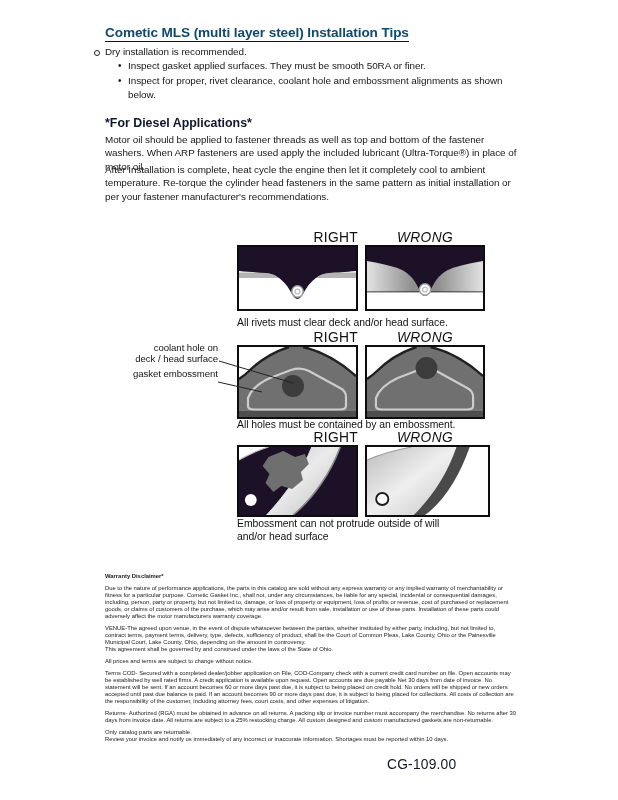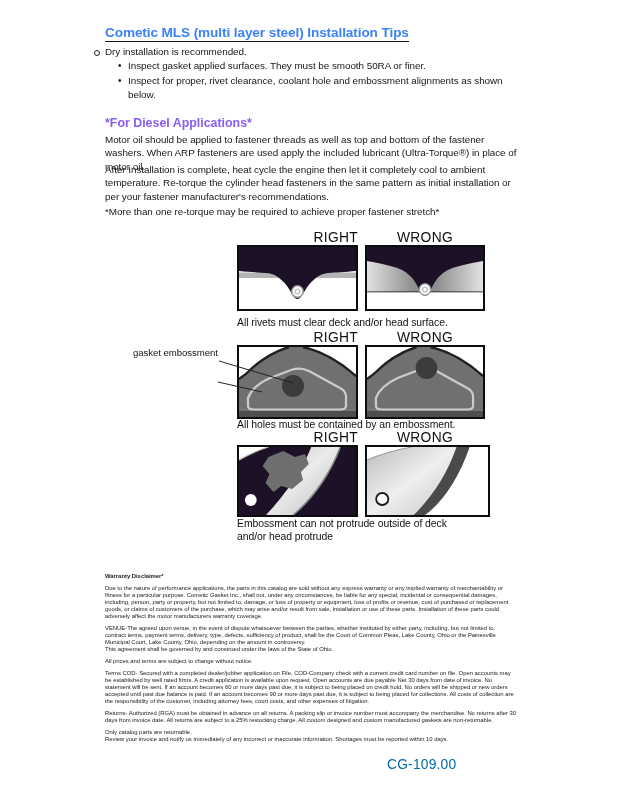--- a/index.html
+++ b/index.html
@@ -4,59 +4,59 @@
 <style>
   html,body{margin:0;padding:0;background:#888;}
   .page{
     position:relative;width:618px;height:800px;background:#ffffff;
     font-family:"Liberation Sans","DejaVu Sans",sans-serif;color:#1a1a1a;
     overflow:hidden;margin:0 auto;
   }
   .abs{position:absolute;}
   .title{
     left:105px;top:25px;font-size:13.6px;font-weight:700;letter-spacing:-0.1px;
-    border-bottom:1.4px solid #111;padding-bottom:1px;color:#3b82f6;margin:0;
+    border-bottom:1.4px solid #111;padding-bottom:1px;color:#0c4a6e;margin:0;
   }
   .tips{left:94px;top:45px;width:430px;font-size:9.9px;letter-spacing:-0.05px;}
   .tip{position:relative;padding-left:11px;line-height:14.3px;color:#161616;}
   .tip .circ{
     position:absolute;left:0;top:5px;width:4.2px;height:4.2px;border:1px solid #222;
     border-radius:50%;display:inline-block;
   }
   .tip.sub{margin-left:23px;}
   .tip .dot{position:absolute;left:1px;top:0;font-size:10px;}
-  .diesel-h{left:105px;top:116px;font-size:12.4px;font-weight:700;color:#8b5cf6;}
+  .diesel-h{left:105px;top:116px;font-size:12.4px;font-weight:700;color:#0f172a;}
   .para{left:105px;width:414px;font-size:9.9px;line-height:13.4px;letter-spacing:-0.05px;color:#161616;}
   .p1{top:133px;}
   .p2{top:163px;}
   .pnote{top:205px;}
   .fig{left:237px;width:256px;}
   .f1{top:230px;} .f2{top:330px;} .f3{top:430px;}
   .fig-head{position:absolute;top:0;font-size:13.8px;letter-spacing:0.3px;color:#111;text-align:center;}
   .fh-l{left:0;width:121px;text-align:right;}
-  .fh-r{left:128px;width:120px;}
+  .fh-r{left:128px;width:120px;font-style:italic;}
   .panel{position:absolute;top:15px;border:2px solid #0d0d0d;background:#fff;font-size:0;line-height:0;}
   .pn-l{left:0;width:117px;}
   .pn-r{left:128px;width:116px;}
   .f3 .pn-r{width:121px;}
   .fig-cap{position:absolute;left:0;font-size:10.4px;line-height:12.5px;letter-spacing:-0.05px;color:#111;}
   .f1 .fig-cap{top:87px;width:262px;}
   .f2 .fig-cap{top:89px;width:262px;}
   .f3 .fig-cap{top:88px;width:228px;}
   .fig-labels{
     left:98px;top:343px;width:120px;text-align:right;font-size:9.6px;line-height:10.6px;
     letter-spacing:-0.05px;color:#151515;
   }
   .lab2{margin-top:5px;}
   .leader-svg{left:218px;top:357px;}
   .disclaimer{left:105px;top:573px;width:412px;color:#222;}
   .disc-h{font-size:6.4px;font-weight:700;margin:0 0 5px 0;}
   .disclaimer p{font-size:5.9px;line-height:7px;letter-spacing:-0.02px;margin:0 0 5px 0;}
   .pre{white-space:pre-line;}
-  .footer-code{left:387px;top:757px;font-size:13.8px;letter-spacing:0.2px;color:#0369a1;}
+  .footer-code{left:387px;top:757px;font-size:13.8px;letter-spacing:0.2px;color:#0f172a;}
 </style>
 </head>
 <body>
 
 <div class="page">
 
   <h1 class="abs title">Cometic MLS (multi layer steel) Installation Tips</h1>
 
   <div class="abs tips">
     <div class="tip">
@@ -69,21 +69,20 @@
     </div>
     <div class="tip sub">
       <span class="dot">•</span>
       <span>Inspect for proper, rivet clearance, coolant hole and embossment alignments as shown below.</span>
     </div>
   </div>
 
   <div class="abs diesel-h">*For Diesel Applications*</div>
   <div class="abs para p2">After Installation is complete, heat cycle the engine then let it completely cool to ambient temperature. Re-torque the cylinder head fasteners in the same pattern as initial installation or per your fastener manufacturer's recommendations.</div>
   <div class="abs para p1">Motor oil should be applied to fastener threads as well as top and bottom of the fastener washers. When ARP fasteners are used apply the included lubricant (Ultra-Torque®) in place of motor oil.</div>
-  <div class="abs para pnote">*More than one re-torque may be required to achieve proper fastener stretch*</div>
 
   <div class="abs fig f1">
     <span class="fig-head fh-l">RIGHT</span>
     <span class="fig-head fh-r">WRONG</span>
     <div class="panel pn-l">
       <svg width="117" height="62" viewBox="0 0 117 62" preserveAspectRatio="none">
         <rect x="0" y="0" width="117" height="62" fill="#ffffff"></rect>
         <rect x="0" y="25.5" width="117" height="5.5" fill="#b4b4b4"></rect>
         <rect x="0" y="31" width="117" height="31" fill="#ffffff"></rect>
         <path d="M0,0 H117 V24 C106,25 98,25.5 90,26 C82,26.5 77,30 71,36.5 C65,43 63,52 58.5,52 C54,52 52,43 46,36.5 C40,30 35,26.5 27,26 C19,25.5 11,25 0,24 Z" fill="#1c1126"></path>
@@ -143,20 +142,24 @@
         <rect x="0" y="62.8" width="117" height="0.9" fill="#8f8f8f"></rect>
         <rect x="0" y="63.7" width="117" height="6.3" fill="#4e4e4e"></rect>
         <path d="M9,59 L9,51 C12,43 20,36 31,31 L52,23 C58,21 64,21 70,24 L101,41 C105,43 107,46 107,50 L107,59 C107,61.5 105,62.5 101,62.5 L15,62.5 C11,62.5 9,61.5 9,59 Z" fill="none" stroke="#cccccc" stroke-width="2.2"></path>
         <circle cx="60" cy="21" r="11" fill="#3c3c3c"></circle>
       </svg>
     </div>
     <div class="fig-cap">All holes must be contained by an embossment.</div>
   </div>
 
   <div class="abs fig-labels">
+    <div>
+      <div>coolant hole on</div>
+      <div>deck / head surface</div>
+    </div>
     <div class="lab2">gasket embossment</div>
   </div>
   <svg class="abs leader-svg" width="78" height="40" viewBox="0 0 78 40">
     <line x1="1" y1="4" x2="75" y2="26" stroke="#222222" stroke-width="1"></line>
     <line x1="0" y1="25" x2="44" y2="35" stroke="#222222" stroke-width="1"></line>
   </svg>
 
   <div class="abs fig f3">
     <span class="fig-head fh-l">RIGHT</span>
     <span class="fig-head fh-r">WRONG</span>
@@ -188,21 +191,21 @@
               <stop offset="1" stop-color="#c4c4c4"></stop>
           </linearGradient>
         </defs>
         <rect x="0" y="0" width="119" height="68" fill="#ffffff"></rect>
         <path d="M0,13 C14,7 28,3 44,0 L88,0 C79,27 64,50 46,68 L0,68 Z" fill="url(#bandg2)"></path>
         <path d="M44,0 C28,3 14,7 0,13" fill="none" stroke="#9b9b9b" stroke-width="1.1"></path>
         <path d="M88,0 L101,0 C91,29 76,54 57,68 L46,68 C64,50 79,27 88,0 Z" fill="#4a4a4a"></path>
         <circle cx="15" cy="52" r="6" fill="#ffffff" stroke="#1b1b1b" stroke-width="1.8"></circle>
       </svg>
     </div>
-    <div class="fig-cap">Embossment can not protrude outside of deck and/or head protrude</div>
+    <div class="fig-cap">Embossment can not protrude outside of will and/or head surface</div>
   </div>
 
   <div class="abs disclaimer">
     <p class="disc-h">Warranty Disclaimer*</p>
     <p>Due to the nature of performance applications, the parts in this catalog are sold without any express warranty or any implied warranty of merchantability or fitness for a particular purpose.  Cometic Gasket Inc., shall not, under any circumstances, be liable for any special, incidental or consequential damages, including, person, party or property, but not limited to, damage, or loss of property or equipment, loss of profits or revenue, cost of purchased or replacement goods, or claims of customers of the purchase, which may arise and/or result from sale, installation or use of these parts.  Installation of these parts could adversely affect the motor manufacturers warranty coverage.</p>
     <p class="pre">VENUE-The agreed upon venue, in the event of dispute whatsoever between the parties, whether instituted by either party, including, but not limited to, contract terms, payment terms, delivery, type, defects, sufficiency of product, shall be the Court of Common Pleas, Lake County, Ohio or the Painesville Municipal Court, Lake County, Ohio, depending on the amount in controversy.
 This agreement shall be governed by and construed under the laws of the State of Ohio.</p>
     <p>All prices and terms are subject to change without notice.</p>
     <p>Terms COD- Secured with a completed dealer/jobber application on File, COD-Company check with a current credit card number on file.  Open accounts may be established by well rated firms.  A credit application is available upon request.  Open accounts are due payable Net 30 days from date of invoice.  No statement will be sent.  If an account becomes 60 or more days past due, it is subject to being placed on credit hold.  No orders will be shipped or new orders accepted until past due balance is paid.  If an account becomes 90 or more days past due, it is subject to being placed for collections.  All costs of collection are the responsibility of the customer, including attorney fees, court costs, and other expenses of litigation.</p>
     <p>Returns- Authorized (RGA) must be obtained in advance on all returns.  A packing slip or invoice number must accompany the merchandise.  No returns after 30 days from invoice date.  All returns are subject to a 25% restocking charge.  All custom designed and custom manufactured gaskets are non-returnable.</p>

